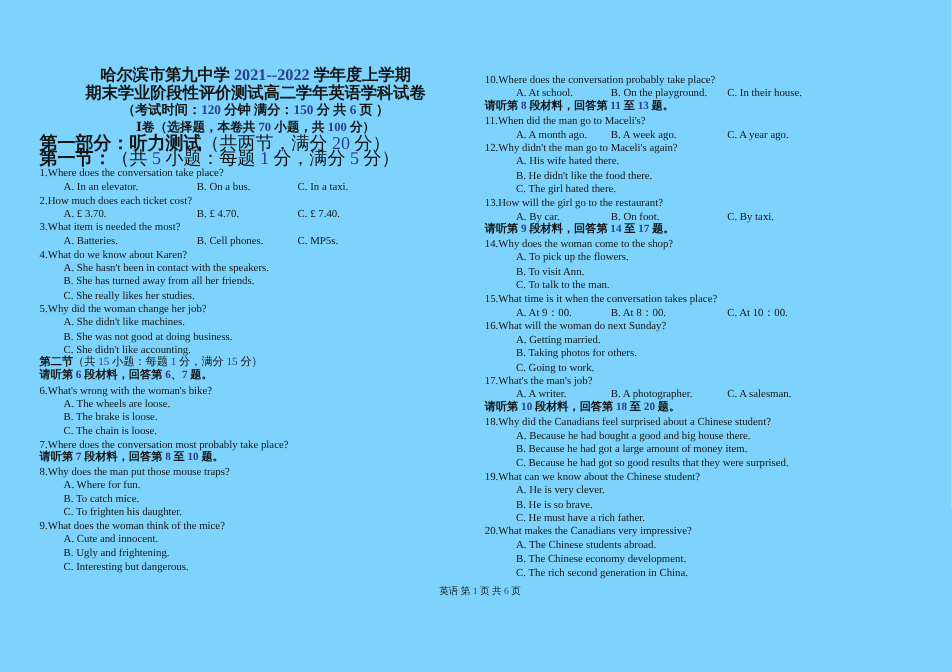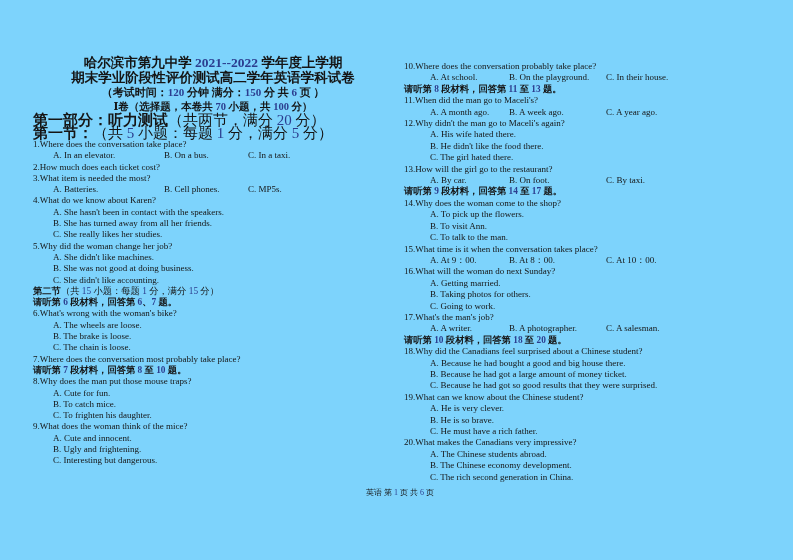--- a/index.html
+++ b/index.html
@@ -53,20 +53,25 @@
       <div class="t5"><b>第一节：</b><span>（共 <span class="num">5</span> 小题：每题 <span class="num">1</span> 分，满分 <span class="num">5</span> 分）</span></div>
     </div>
     <div class="lines">
         <div class="ln q"><span class="qnum">1.</span><span>Where does the conversation take place?</span></div>
         <div class="ln abc">
           <span class="cell-a">A. In an elevator.</span>
           <span class="cell-b">B. On a bus.</span>
           <span class="cell-c">C. In a taxi.</span>
         </div>
         <div class="ln q"><span class="qnum">2.</span><span>How much does each ticket cost?</span></div>
+        <div class="ln abc">
+          <span class="cell-a">A. £ 3.70.</span>
+          <span class="cell-b">B. £ 4.70.</span>
+          <span class="cell-c">C. £ 7.40.</span>
+        </div>
         <div class="ln q"><span class="qnum">3.</span><span>What item is needed the most?</span></div>
         <div class="ln abc">
           <span class="cell-a">A. Batteries.</span>
           <span class="cell-b">B. Cell phones.</span>
           <span class="cell-c">C. MP5s.</span>
         </div>
         <div class="ln q"><span class="qnum">4.</span><span>What do we know about Karen?</span></div>
         <div class="ln opt">A. She hasn't been in contact with the speakers.</div>
         <div class="ln opt">B. She has turned away from all her friends.</div>
         <div class="ln opt">C. She really likes her studies.</div>
@@ -76,21 +81,21 @@
         <div class="ln opt">C. She didn't like accounting.</div>
         <div class="ln sec"><b>第二节</b><span>（共 <span class="num">15</span> 小题：每题 <span class="num">1</span> 分，满分 <span class="num">15</span> 分）</span></div>
         <div class="ln mat">请听第 <span class="num">6</span> 段材料，回答第 <span class="num">6</span>、<span class="num">7</span> 题。</div>
         <div class="ln q"><span class="qnum">6.</span><span>What's wrong with the woman's bike?</span></div>
         <div class="ln opt">A. The wheels are loose.</div>
         <div class="ln opt">B. The brake is loose.</div>
         <div class="ln opt">C. The chain is loose.</div>
         <div class="ln q"><span class="qnum">7.</span><span>Where does the conversation most probably take place?</span></div>
         <div class="ln mat">请听第 <span class="num">7</span> 段材料，回答第 <span class="num">8</span> 至 <span class="num">10</span> 题。</div>
         <div class="ln q"><span class="qnum">8.</span><span>Why does the man put those mouse traps?</span></div>
-        <div class="ln opt">A. Cute for fun.</div>
+        <div class="ln opt">A. Where for fun.</div>
         <div class="ln opt">B. To catch mice.</div>
         <div class="ln opt">C. To frighten his daughter.</div>
         <div class="ln q"><span class="qnum">9.</span><span>What does the woman think of the mice?</span></div>
         <div class="ln opt">A. Cute and innocent.</div>
         <div class="ln opt">B. Ugly and frightening.</div>
         <div class="ln opt">C. Interesting but dangerous.</div>
       </div>
   </div>
 
   <div class="col col-right">
@@ -135,21 +140,21 @@
         <div class="ln opt">C. Going to work.</div>
         <div class="ln q"><span class="qnum">17.</span><span>What's the man's job?</span></div>
         <div class="ln abc">
           <span class="cell-a">A. A writer.</span>
           <span class="cell-b">B. A photographer.</span>
           <span class="cell-c">C. A salesman.</span>
         </div>
         <div class="ln mat">请听第 <span class="num">10</span> 段材料，回答第 <span class="num">18</span> 至 <span class="num">20</span> 题。</div>
         <div class="ln q"><span class="qnum">18.</span><span>Why did the Canadians feel surprised about a Chinese student?</span></div>
         <div class="ln opt">A. Because he had bought a good and big house there.</div>
-        <div class="ln opt">B. Because he had got a large amount of money ticket.</div>
+        <div class="ln opt">B. Because he had got a large amount of money item.</div>
         <div class="ln opt">C. Because he had got so good results that they were surprised.</div>
         <div class="ln q"><span class="qnum">19.</span><span>What can we know about the Chinese student?</span></div>
         <div class="ln opt">A. He is very clever.</div>
         <div class="ln opt">B. He is so brave.</div>
         <div class="ln opt">C. He must have a rich father.</div>
         <div class="ln q"><span class="qnum">20.</span><span>What makes the Canadians very impressive?</span></div>
         <div class="ln opt">A. The Chinese students abroad.</div>
         <div class="ln opt">B. The Chinese economy development.</div>
         <div class="ln opt">C. The rich second generation in China.</div>
       </div>

